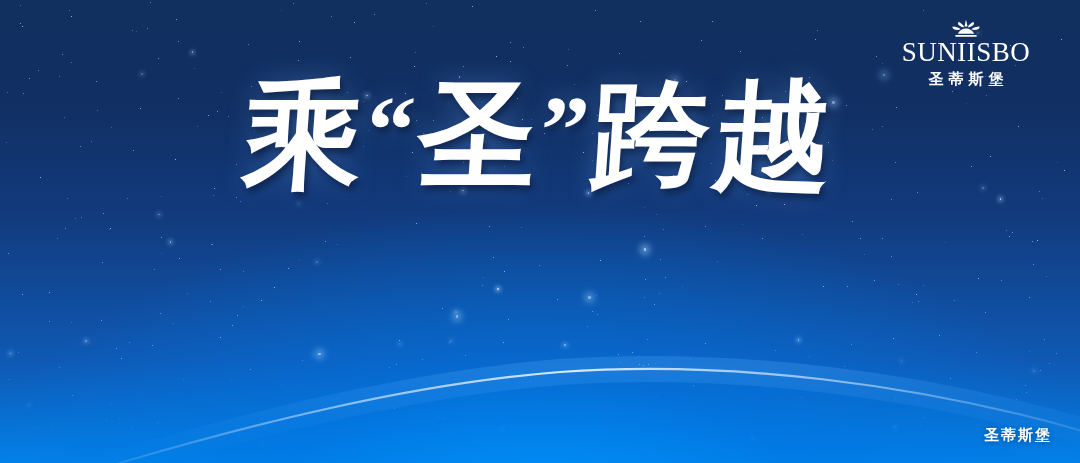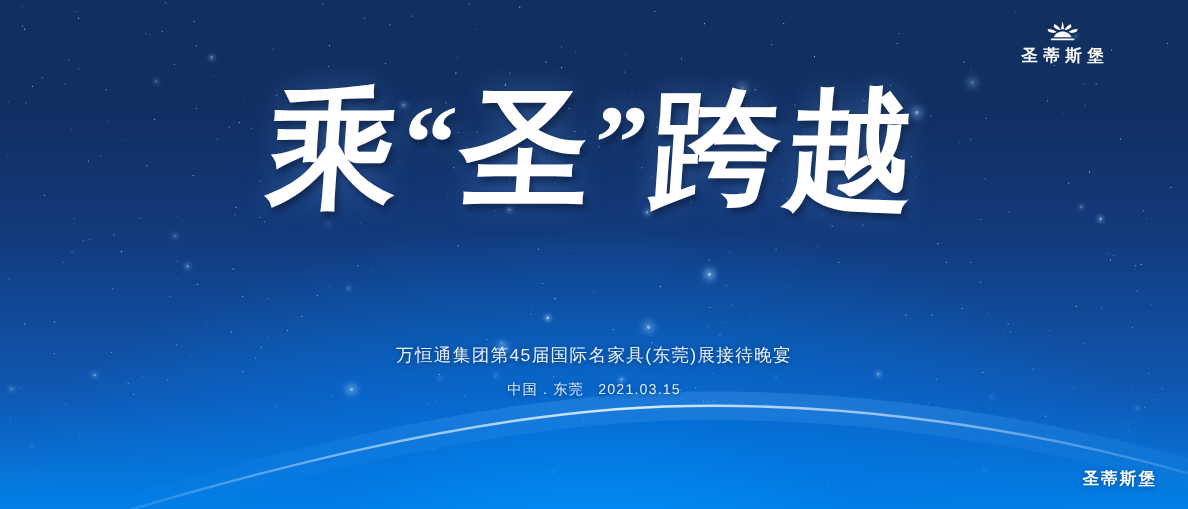--- a/index.html
+++ b/index.html
@@ -607,29 +607,26 @@
           <path d="M17 1.4 L18.5 8.6 L15.5 8.6 Z"></path>
           <path d="M9.6 3.8 C12.4 5.2 14.3 7.0 15.2 9.2 C12.6 9.4 10.4 8.2 8.9 6.0 Z"></path>
           <path d="M24.4 3.8 C21.6 5.2 19.7 7.0 18.8 9.2 C21.4 9.4 23.6 8.2 25.1 6.0 Z"></path>
           <path d="M3.4 8.4 C6.8 8.4 9.6 9.3 11.6 11.2 C9.2 12.4 6.5 12.1 3.9 10.4 Z"></path>
           <path d="M30.6 8.4 C27.2 8.4 24.4 9.3 22.4 11.2 C24.8 12.4 27.5 12.1 30.1 10.4 Z"></path>
           <path d="M17 10.6 C20.6 10.6 23.6 12.6 25.2 15.8 L8.8 15.8 C10.4 12.6 13.4 10.6 17 10.6 Z"></path>
           <rect x="6.2" y="17.0" width="21.6" height="1.7" rx="0.85"></rect>
         </g>
       </svg>
     </div>
+    <div class="logo-word">SUNIISBO</div>
     <div class="logo-cn">圣蒂斯堡</div>
   </div>
 
   <div class="headline">
     <span>乘</span><span class="q">“</span><span>圣</span><span class="q">”</span><span>跨越</span>
   </div>
 
 
-  <div class="event">万恒通集团第45届国际名家具(东莞)展接待晚宴</div>
-
-  <div class="meta">
-    <span>中国 . 东莞</span><span class="date">2021.03.15</span>
-  </div>
+
 
   <div class="footer-brand">圣蒂斯堡</div>
 
 </div>
 
 </body></html>

